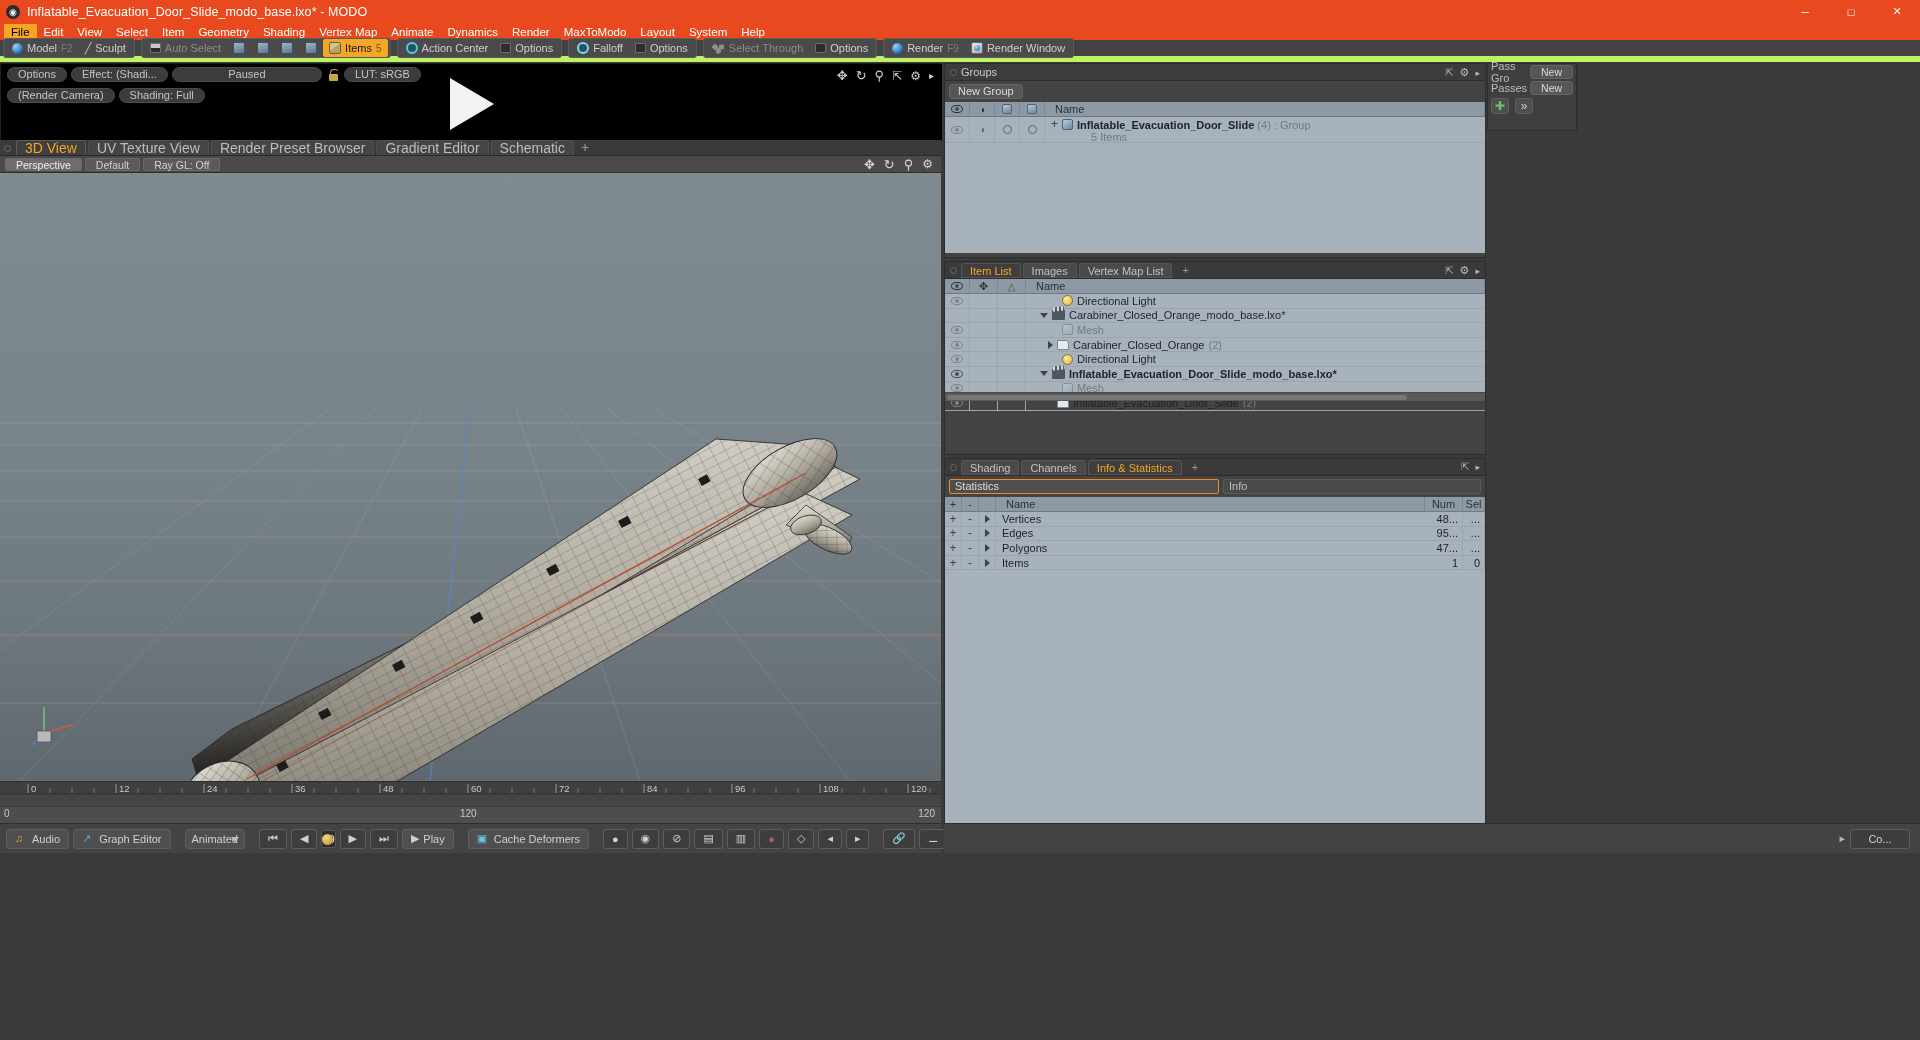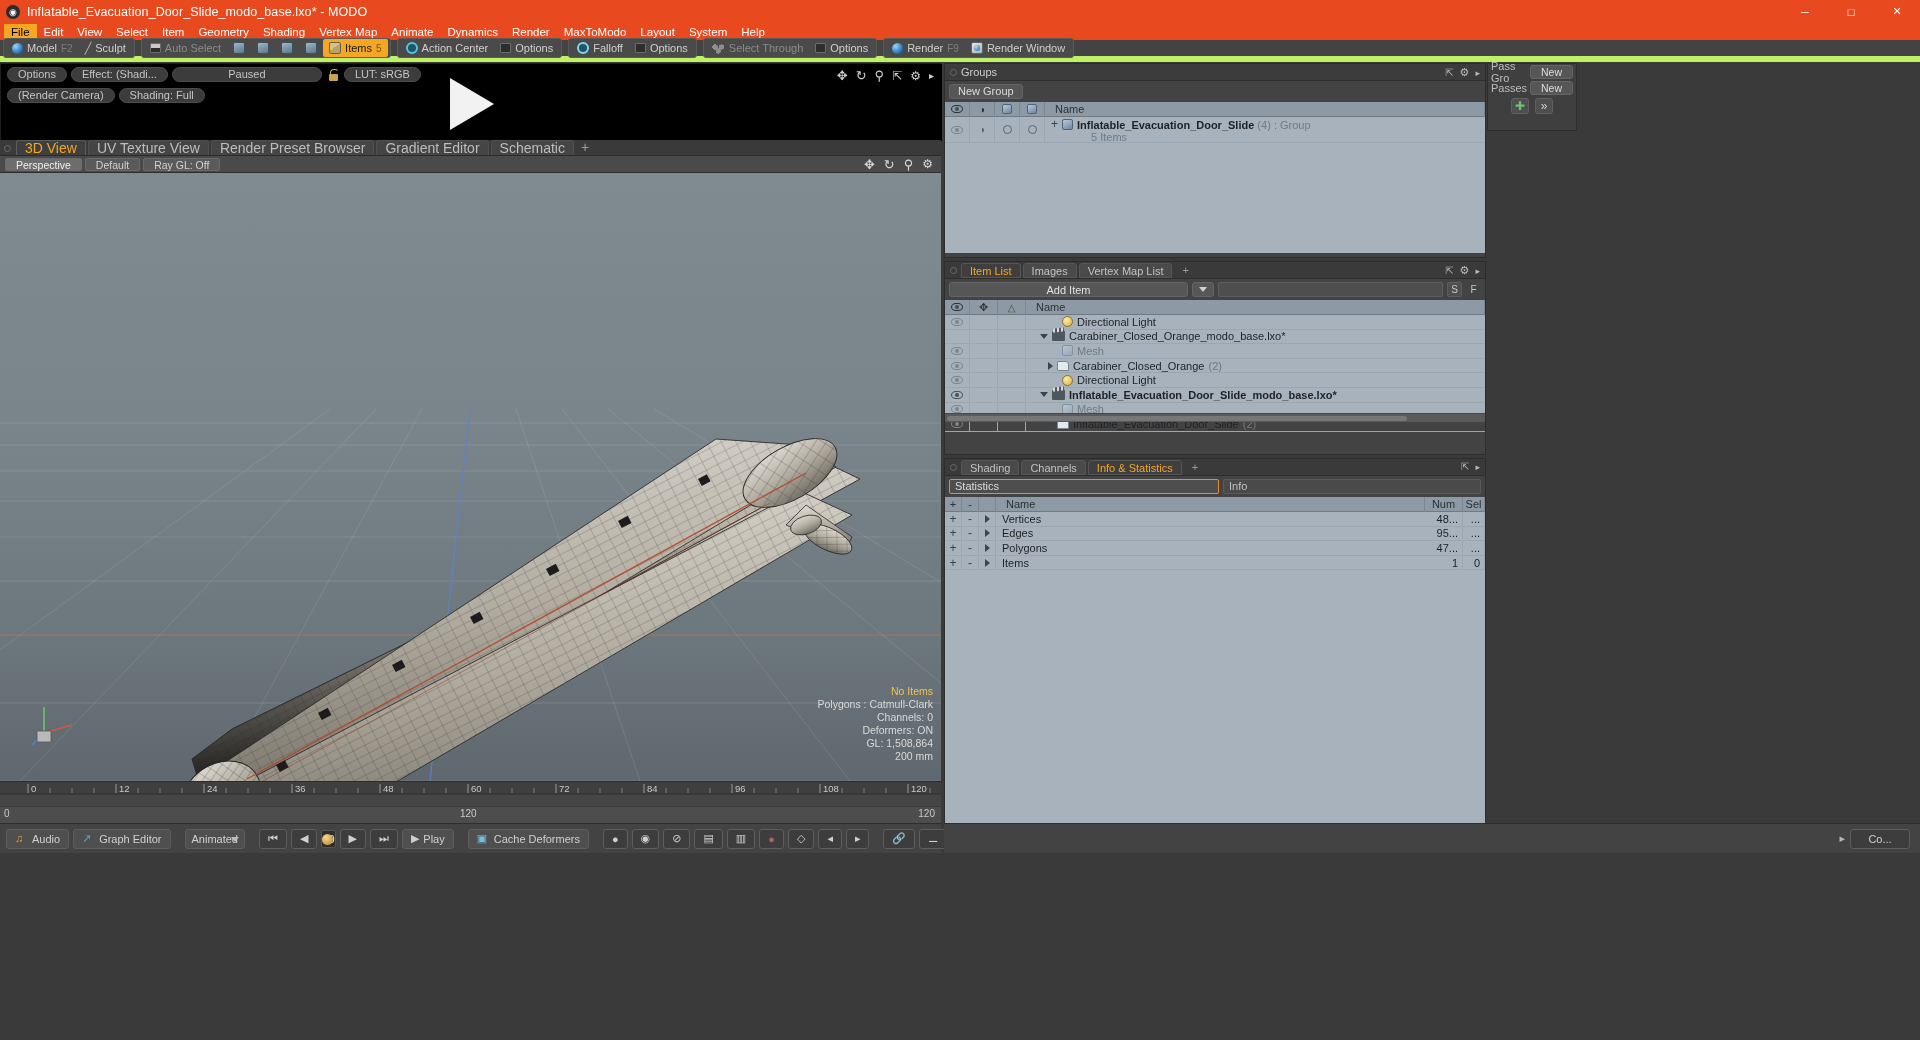--- a/index.html
+++ b/index.html
@@ -317,21 +317,21 @@
   .infofield {
     height:15px; background:#4a4a4a; border:1px solid #5a5a5a; border-radius:2px;
     font-size:11px; color:#c0c0c0; padding-left:5px; line-height:13px;
   }
 
   .scrollx { height:9px; background:#5a5a5a; border-top:1px solid #4a4a4a; position:relative;}
   .scrollx .thumb{position:absolute;left:2px;top:2px;height:5px;background:#777;border-radius:3px;}
 
   
   .farstrip { position:absolute; left:1487px; top:63px; width:433px; height:790px; }
-  .pass-row { display:flex; align-items:center; height:16px; gap:3px; padding:0 3px;justify-content:center;}
+  .pass-row { display:flex; align-items:center; height:16px; gap:3px; padding:0 3px;}
   .pass-lbl { font-size:11px; color:#bdbdbd; width:56px;}
   .newbtn { height:14px;padding:0 10px;background:#565656;border:1px solid #656565;border-radius:3px;
     font-size:10.5px;color:#ddd;display:flex;align-items:center;}
   .circbtn{width:18px;height:16px;background:#4f4f4f;border:1px solid #616161;border-radius:3px;
     display:flex;align-items:center;justify-content:center;}
 
   .statusbar {
     position:absolute; left:944px; top:823px; width:976px; height:30px;
     background:#434343; display:flex; align-items:center; justify-content:flex-end;
     gap:5px; padding-right:10px; border-top:1px solid #2e2e2e;
@@ -593,28 +593,20 @@
           <rect x="470" y="444" width="11" height="8" transform="rotate(-28 470 444)"></rect>
           <rect x="392" y="492" width="11" height="8" transform="rotate(-28 392 492)"></rect>
           <rect x="318" y="540" width="11" height="8" transform="rotate(-28 318 540)"></rect>
           <rect x="618" y="348" width="11" height="8" transform="rotate(-28 618 348)"></rect>
           <rect x="698" y="306" width="10" height="8" transform="rotate(-28 698 306)"></rect>
           <rect x="276" y="592" width="10" height="8" transform="rotate(-28 276 592)"></rect>
         </g>
       </g>
     </svg>
 
-    <div class="vp-stats">
-      <div class="hl">No Items</div>
-      <div>Polygons : Catmull-Clark</div>
-      <div>Channels: 0</div>
-      <div>Deformers: ON</div>
-      <div>GL: 1,508,864</div>
-      <div>200 mm</div>
-    </div>
 
     <svg class="axis-gizmo" width="50" height="50">
       <line x1="16" y1="34" x2="16" y2="8" stroke="#6ec46e" stroke-width="1.6"></line>
       <line x1="16" y1="34" x2="44" y2="26" stroke="#cf5a3f" stroke-width="1.6"></line>
       <line x1="16" y1="34" x2="4" y2="46" stroke="#5a7ecb" stroke-width="1.6"></line>
       <rect x="9" y="32" width="14" height="11" fill="#b9b9b9" stroke="#555" stroke-width="0.8"></rect>
     </svg>
   </div>
 
   <div class="timeline">
@@ -832,29 +824,20 @@
             <div class="rtab">Images</div>
             <div class="rtab">Vertex Map List</div>
             <div class="rtab plus">+</div>
           </div>
         <div class="rp-icons">
           <span style="font-size:10px;color:#b9b9b9;">⇱</span>
           <span style="font-size:11px;color:#b9b9b9;">⚙</span>
           <span style="font-size:9px;color:#b9b9b9;">▸</span>
         </div>
       </div>
-      <div class="srchbar">
-        <div class="addbtn">Add Item</div>
-        <div class="drop">
-          <span style="border-left:4px solid transparent;border-right:4px solid transparent;border-top:5px solid #cfcfcf;"></span>
-        </div>
-        <div class="filterfld" title="Filter Items"></div>
-        <div class="sfbtn">S</div>
-        <div class="sfbtn" style="background:transparent;border:none;">F</div>
-      </div>
       <div class="listhdr">
         <div class="lh-col" style="width:25px;">
           <span class="eye" style="border-color:#2a3036;"></span>
         </div>
         <div class="lh-col" style="width:28px;">
           <span style="font-size:11px;">✥</span>
         </div>
         <div class="lh-col" style="width:28px;">
           <span style="font-size:10px;color:#3a5a3a;">△</span>
         </div>

